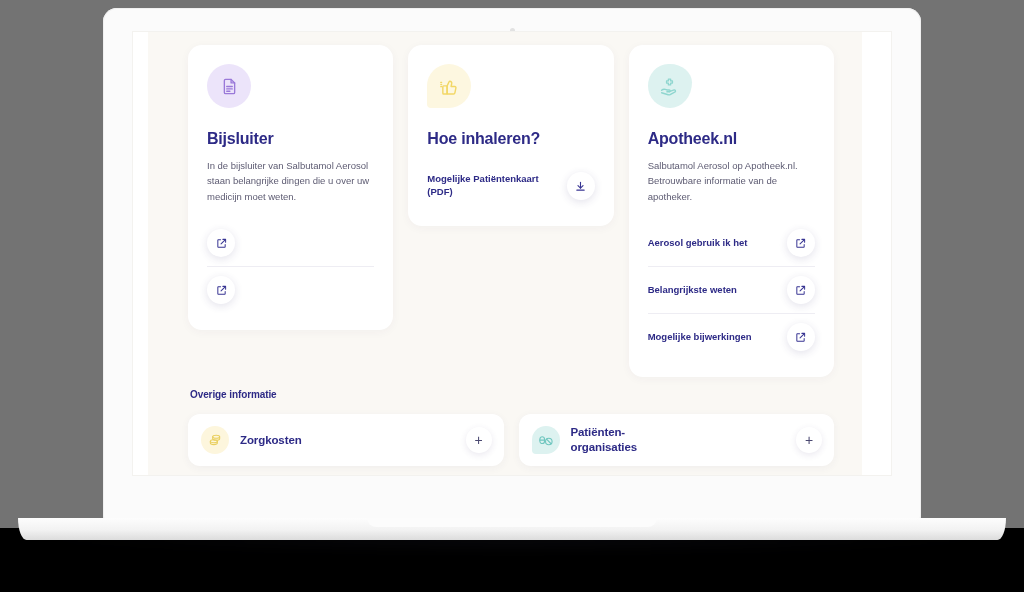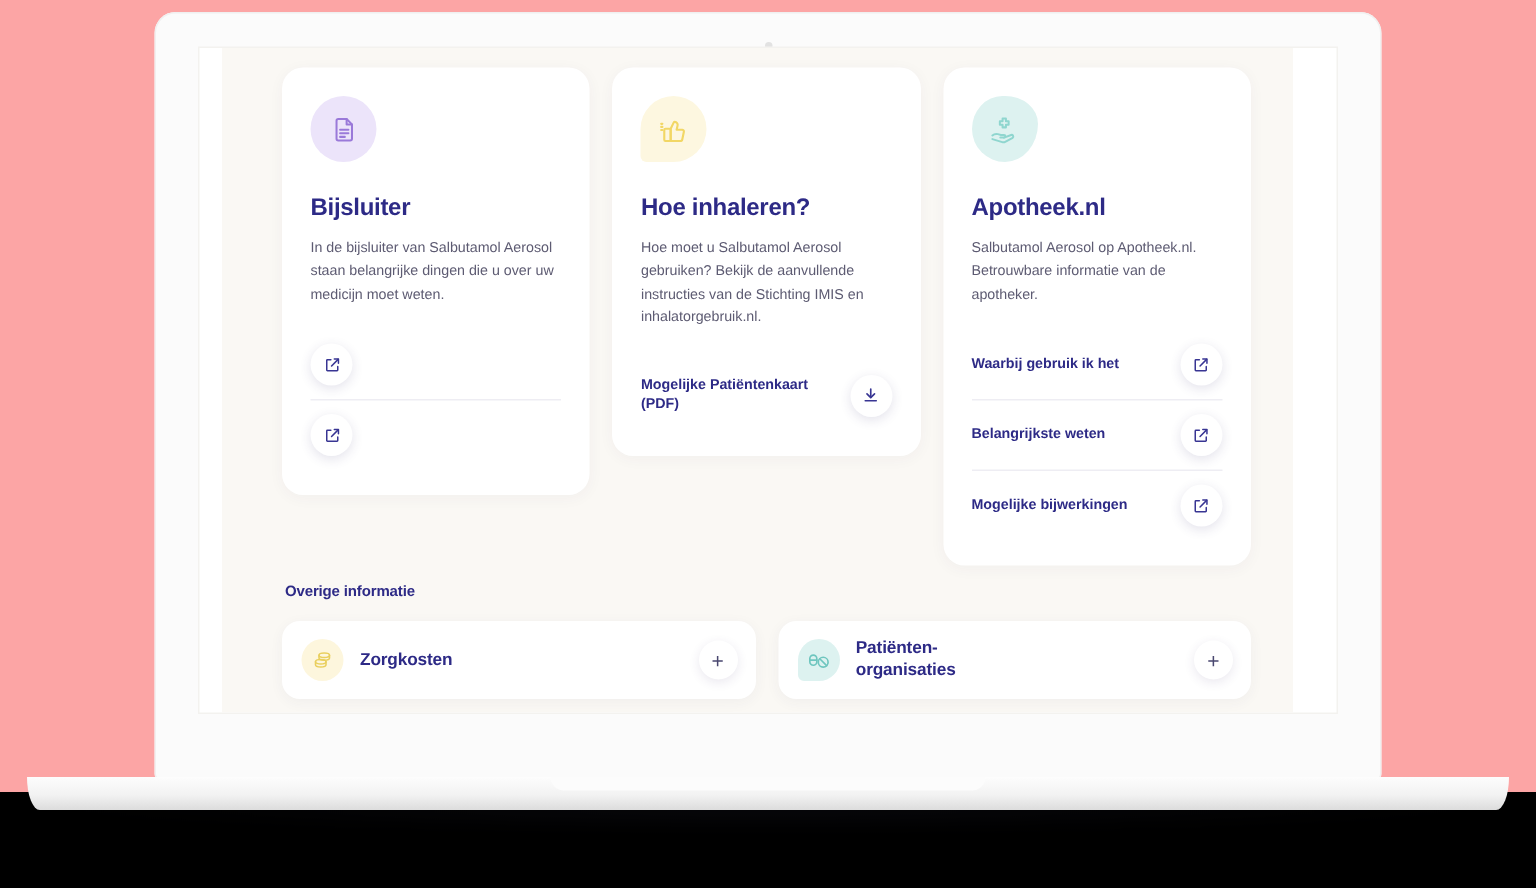--- a/index.html
+++ b/index.html
@@ -9,21 +9,21 @@
     height: 592px;
     overflow: hidden;
     background: #000000;
     font-family: "Liberation Sans", sans-serif;
   }
 
   #stage {
     position: relative;
     width: 1024px;
     height: 528px;
-    background: #fca5a5;
+    background: #737373;
   }
 
   
   .laptop-lid {
     position: absolute;
     left: 103px;
     top: 8px;
     width: 818px;
     height: 512px;
     background: #fbfbfb;
@@ -315,21 +315,20 @@
         <div class="info-card">
           <div class="card-icon-wrap">
             <div class="card-icon-bg shape-teardrop" style="background:#fdf7e0"></div>
             <svg class="card-icon-glyph" width="19" height="19" viewBox="0 0 24 24" fill="none" stroke="#f2d765" stroke-width="1.8" stroke-linecap="round" stroke-linejoin="round">
               <path d="M9 21.5h8a1.8 1.8 0 0 0 1.8-1.5l1.3-6.3a1.4 1.4 0 0 0-1.4-1.7H14l.8-3.6a2.4 2.4 0 0 0-2.3-3c-.4 0-.8.2-1 .6L9 11.2z"></path>
               <rect x="3.6" y="11.2" width="5.4" height="10.3" rx="1"></rect>
               <path d="M1 7h1M1 9.6h1M1 12.2h1"></path>
             </svg>
           </div>
           <div class="card-title">Hoe inhaleren?</div>
-          <div class="card-desc">Hoe moet u Salbutamol Aerosol  gebruiken? Bekijk de aanvullende instructies van de Stichting IMIS en inhalatorgebruik.nl.</div>
           <div class="card-links">
             <div class="card-link-row dl-row">
               <div class="card-link-texts">
                 <div class="link-title">Mogelijke Patiëntenkaart (PDF)</div>
               </div>
               <button class="round-btn">
                 <svg width="11" height="11" viewBox="0 0 24 24" fill="none" stroke="#383593" stroke-width="2.4" stroke-linecap="round" stroke-linejoin="round">
                   <path d="M12 3v12"></path>
                     <path d="M6.5 10 12 15.5 17.5 10"></path>
                     <path d="M4 20h16"></path>
@@ -347,21 +346,21 @@
               <path d="M2 16.8c1.4-1.2 3-1.5 4.6-1.1l2.6.7h2.6a1.1 1.1 0 0 1 0 2.2H8.7"></path>
               <path d="m11.8 18.6 6-2.2a1.4 1.4 0 0 1 1.3 2.4l-6.3 3.4a3 3 0 0 1-2.5.2L2 19.9"></path>
             </svg>
           </div>
           <div class="card-title">Apotheek.nl</div>
           <div class="card-desc">Salbutamol Aerosol op Apotheek.nl. Betrouwbare informatie van de apotheker.</div>
           <div class="card-links">
 
             <div class="card-link-row">
               <div class="card-link-texts">
-                <div class="link-title">Waarbij gebruik ik het</div>
+                <div class="link-title">Aerosol gebruik ik het</div>
               </div>
               <button class="round-btn">
                 <svg width="11" height="11" viewBox="0 0 24 24" fill="none" stroke="#383593" stroke-width="2.2" stroke-linecap="round" stroke-linejoin="round">
                   <path d="M10 4H5a1 1 0 0 0-1 1v14a1 1 0 0 0 1 1h14a1 1 0 0 0 1-1v-5"></path>
                   <path d="M15 3h6v6"></path>
                     <path d="M11 13 20.5 3.5"></path>
                 </svg>
               </button>
             </div>
 

